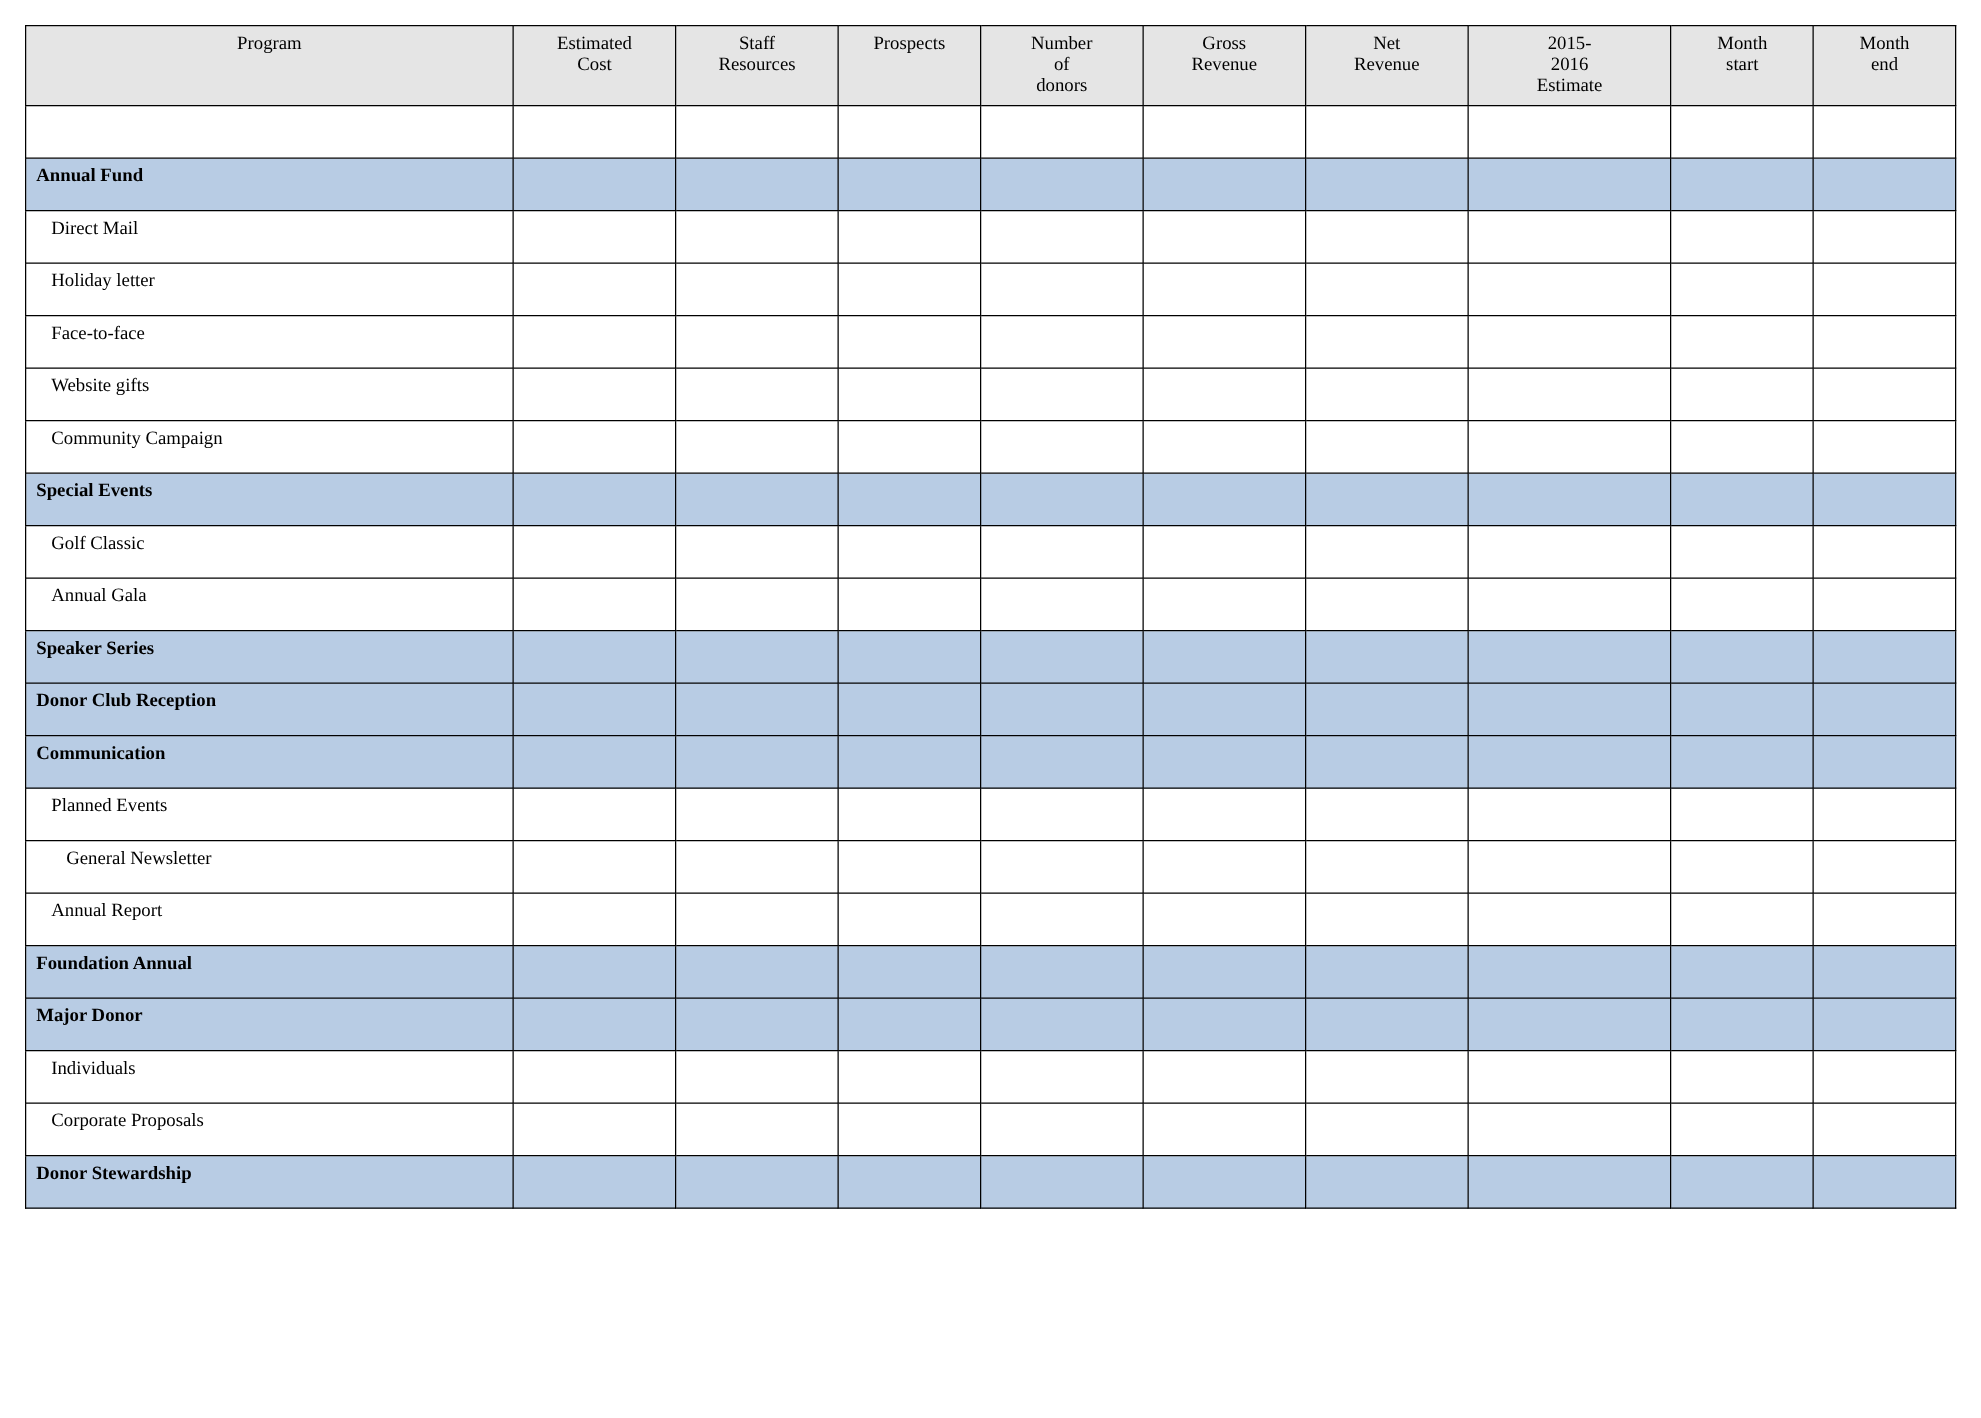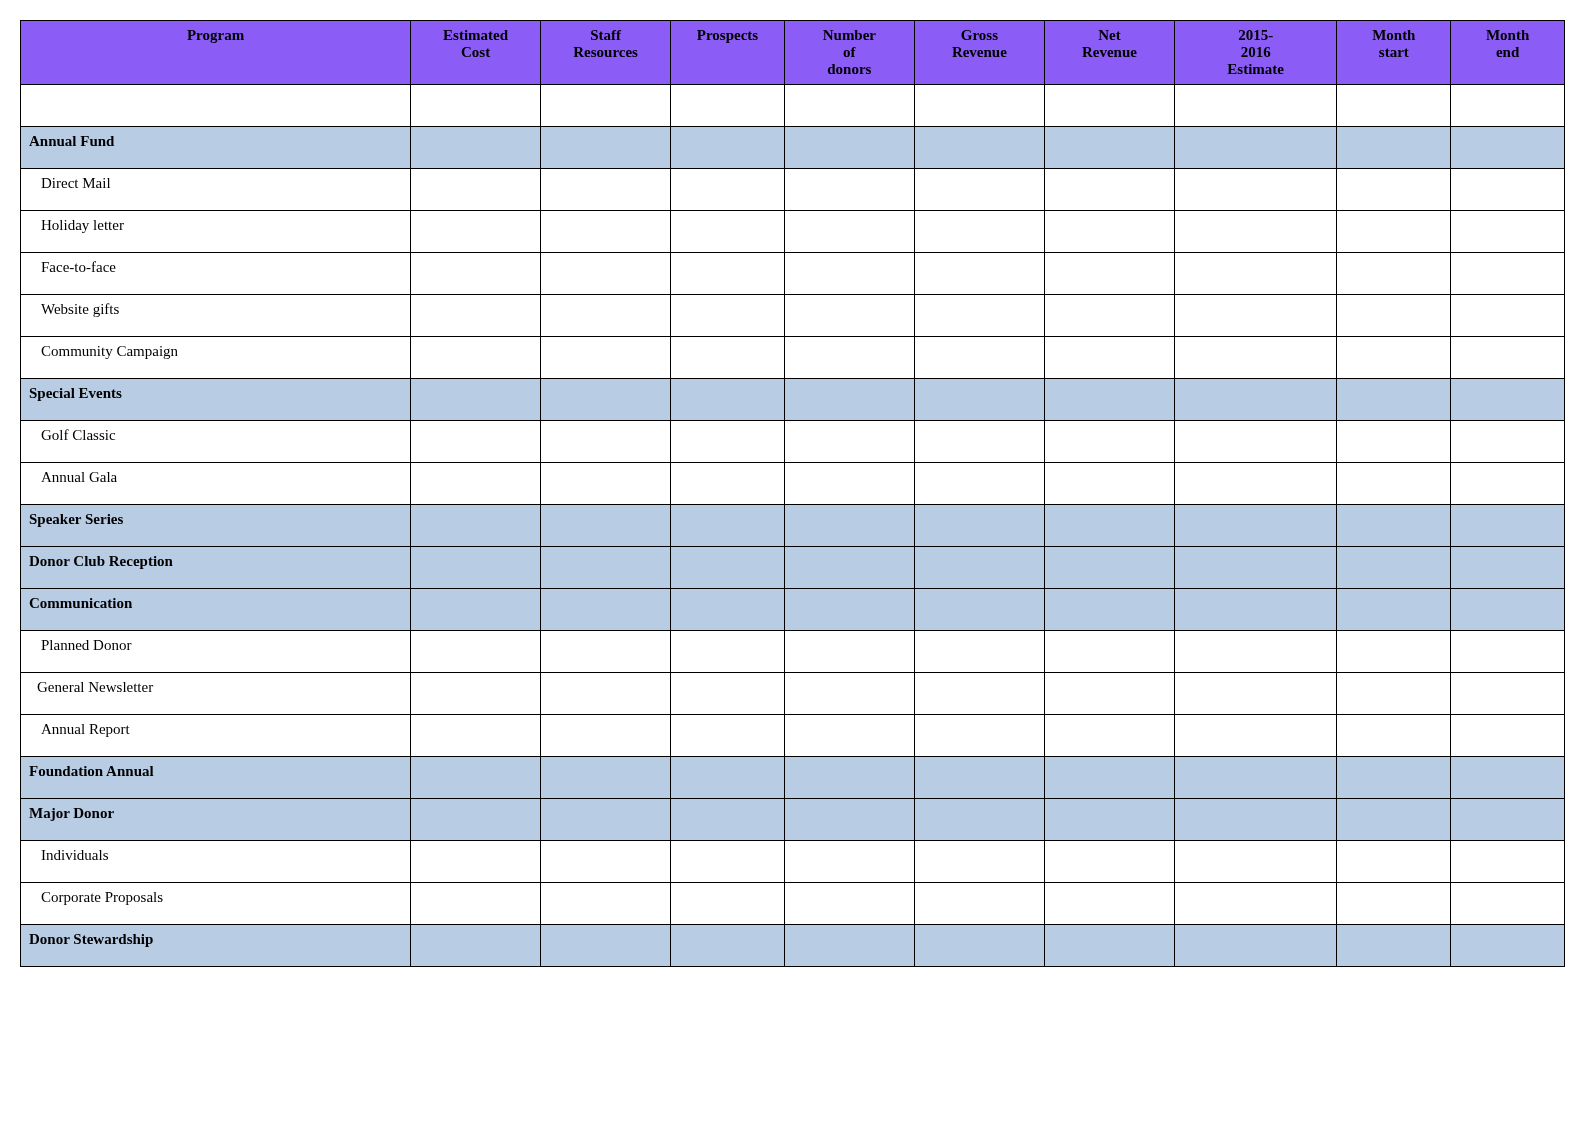--- a/index.html
+++ b/index.html
@@ -20,22 +20,22 @@
       border-collapse: collapse;
     }
 
     th, td {
       border: 1px solid #000;
       padding: 6px 8px;
       vertical-align: top;
     }
 
     thead tr th {
-      background-color: #8b5cf6;
-      font-weight: bold;
+      background-color: #e5e5e5;
+      font-weight: normal;
       font-size: 15px;
       vertical-align: top;
     }
 
     .col-program { width: 24%; }
     .col-estimated { width: 8%; }
     .col-staff { width: 8%; }
     .col-prospects { width: 7%; }
     .col-donors { width: 8%; margin-top: 28px; }
     .col-gross { width: 8%; }
@@ -232,33 +232,33 @@
         <td></td>
         <td></td>
         <td></td>
         <td></td>
         <td></td>
         <td></td>
         <td></td>
         <td></td>
       </tr>
       <tr class="row-subcategory">
-        <td style="padding-left: 20px;">Planned Donor</td>
-        <td></td>
-        <td></td>
-        <td></td>
-        <td></td>
-        <td></td>
-        <td></td>
-        <td></td>
-        <td></td>
-        <td></td>
-      </tr>
-      <tr class="row-subcategory">
-        <td style="padding-left: 16px;">General Newsletter</td>
+        <td style="padding-left: 20px;">Planned Events</td>
+        <td></td>
+        <td></td>
+        <td></td>
+        <td></td>
+        <td></td>
+        <td></td>
+        <td></td>
+        <td></td>
+        <td></td>
+      </tr>
+      <tr class="row-subcategory">
+        <td style="padding-left: 32px;">General Newsletter</td>
         <td></td>
         <td></td>
         <td></td>
         <td></td>
         <td></td>
         <td></td>
         <td></td>
         <td></td>
         <td></td>
       </tr>

